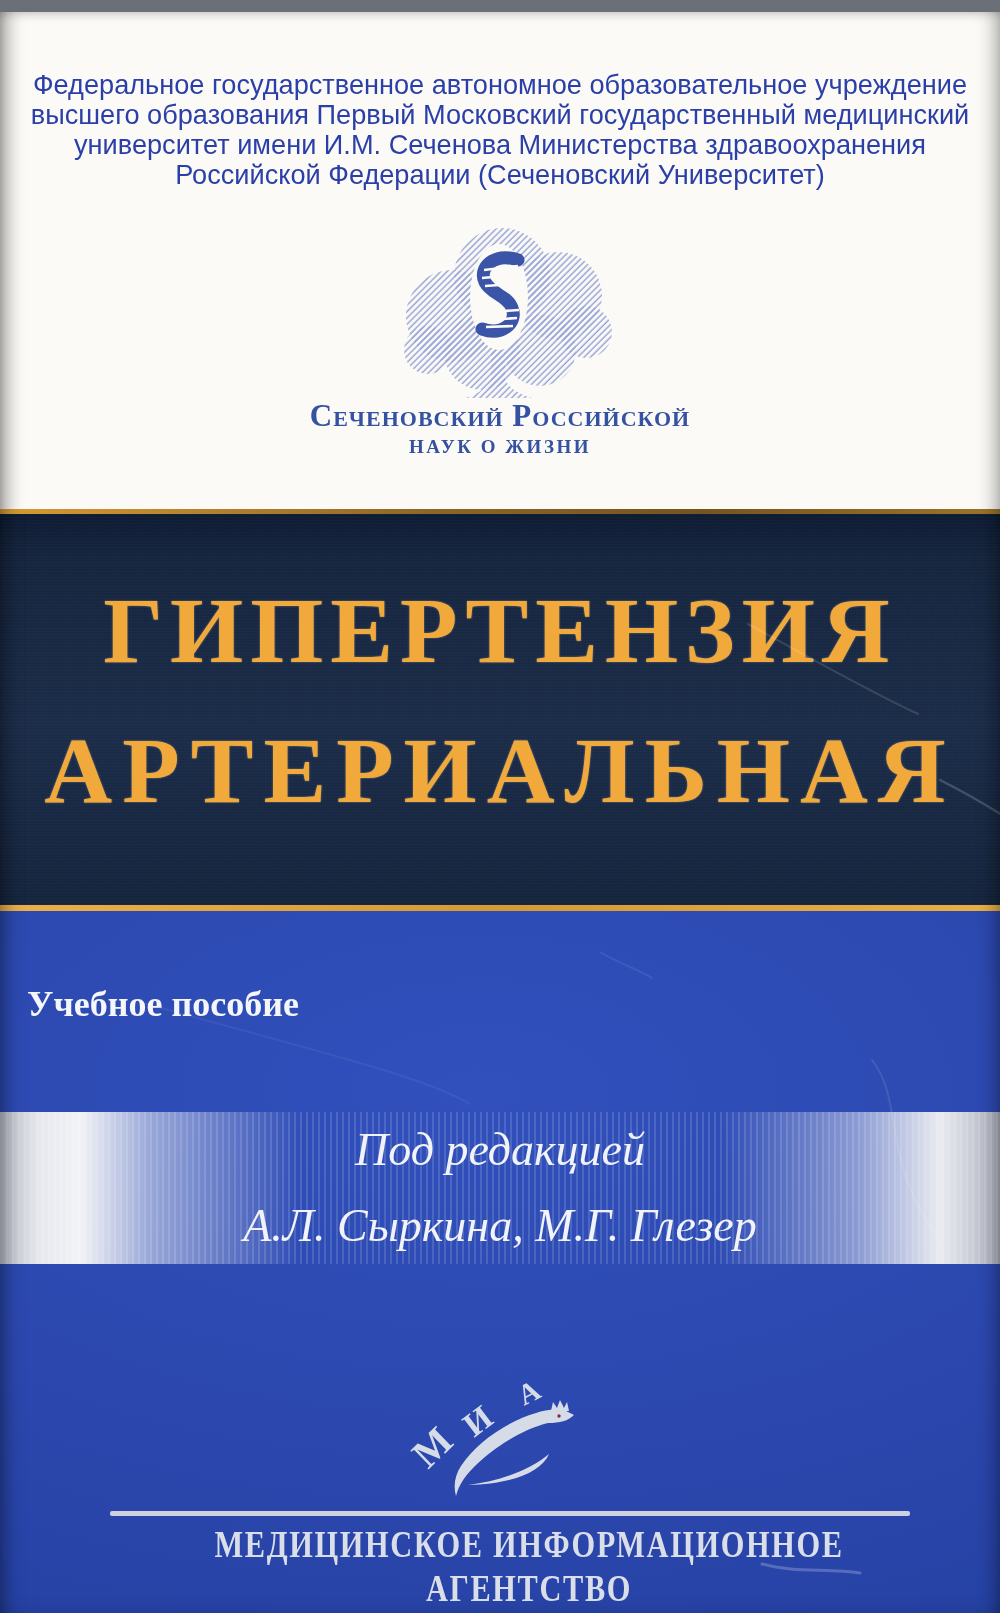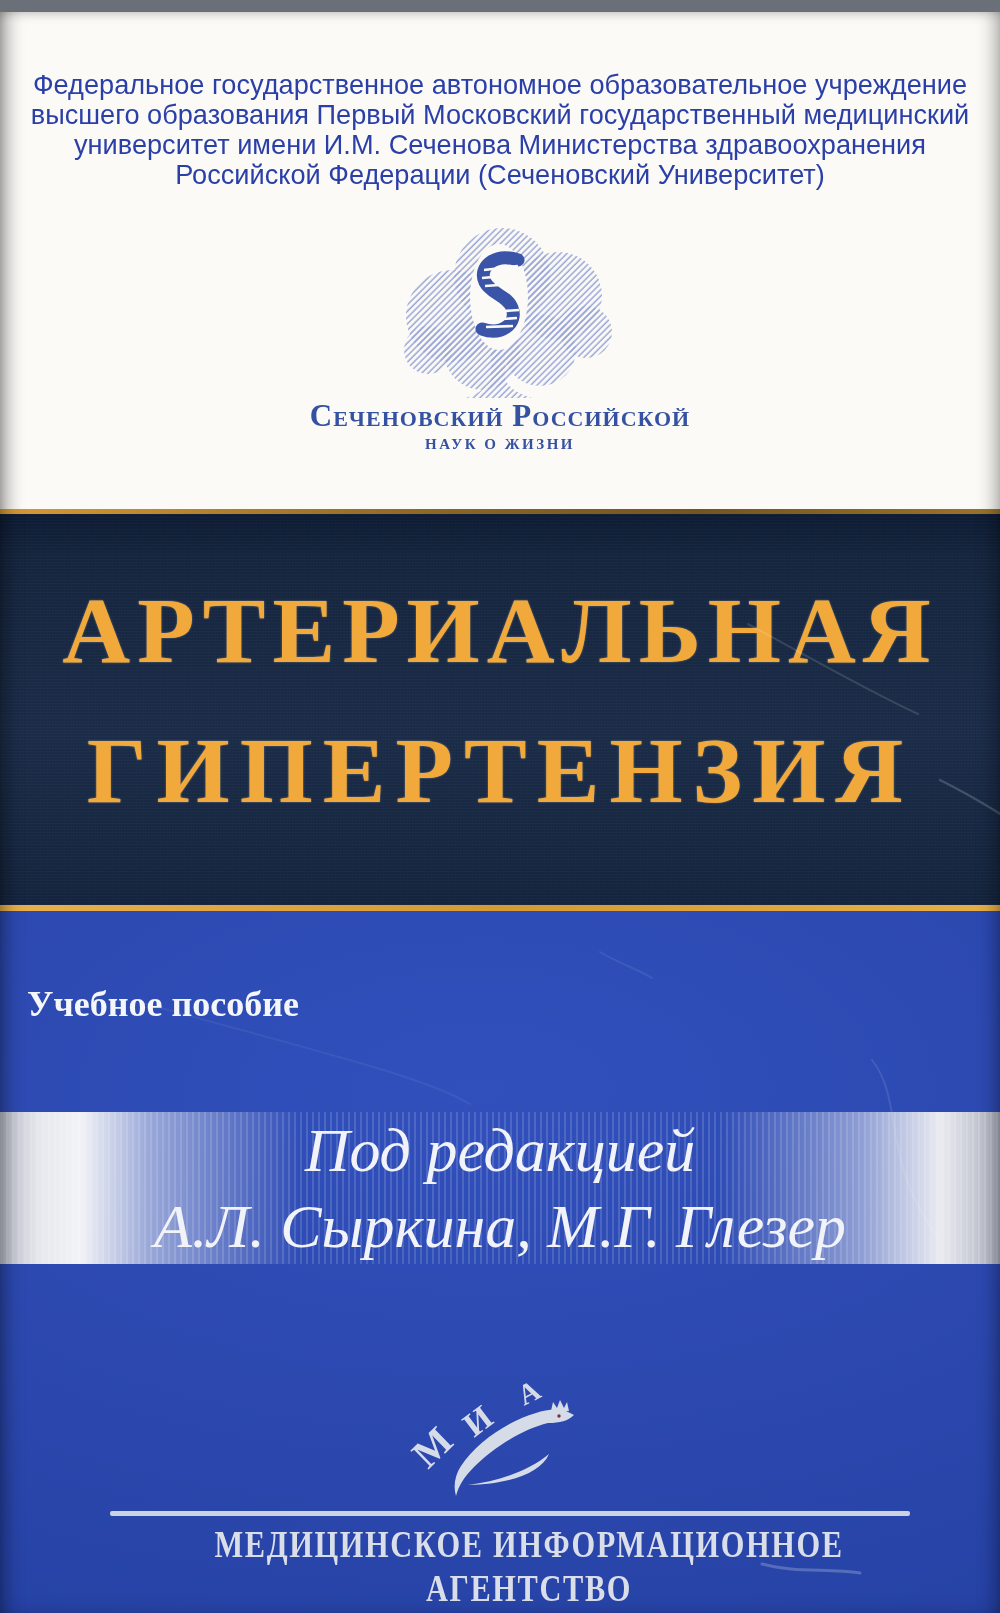--- a/index.html
+++ b/index.html
@@ -20,21 +20,21 @@
     font-size:28px;line-height:30px;color:#2b3fa8;
     transform:scaleX(.97);transform-origin:50% 0;
   }
   .uni-logo{position:absolute;left:390px;top:212px;}
   .uni-name{
     position:absolute;left:0;top:386px;width:1000px;text-align:center;
     font-variant:small-caps;font-size:31px;letter-spacing:1px;color:#3552a2;font-weight:600;
   }
   .uni-tagline{
     position:absolute;left:0;top:424px;width:1000px;text-align:center;
-    font-size:15px;letter-spacing:2.5px;color:#3552a2;font-weight:600;
+    font-size:19px;letter-spacing:2.5px;color:#3552a2;font-weight:600;
   }
   
   .sec-navy{
     position:absolute;left:0;top:497px;width:1000px;height:402px;
     background:
       repeating-linear-gradient(0deg,rgba(255,255,255,.02) 0 1px,transparent 1px 3px),
       repeating-linear-gradient(90deg,rgba(0,0,0,.05) 0 1px,transparent 1px 3px),
       linear-gradient(180deg,#0d1b33 0%,#16263f 12%,#1c2d4a 55%,#15253e 100%);
     box-sizing:border-box;
   }
@@ -60,21 +60,21 @@
     font-weight:bold;font-size:36px;line-height:70px;color:#f4f6fa;padding-left:27px;
   }
   .silver-band{
     position:absolute;left:0;top:201px;width:1000px;height:152px;
     background:
       repeating-linear-gradient(90deg,rgba(255,255,255,.14) 0 2px,rgba(255,255,255,0) 2px 6px),
       linear-gradient(90deg,#b9bdc9 0%,#e6e8ee 4%,#f2f3f6 8%,rgba(240,242,246,.55) 15%,
         rgba(44,72,174,0) 30%,rgba(44,72,174,0) 72%,rgba(236,238,244,.5) 86%,#e9ebf0 94%,#aeb2bf 100%);
     display:flex;flex-direction:column;justify-content:center;
     text-align:center;
-    font-style:italic;font-size:62px;line-height:76px;color:#f1f3f8;
+    font-style:italic;font-size:46px;line-height:76px;color:#f1f3f8;
   }
   .mia-logo{position:absolute;left:398px;top:447px;}
   .pub-rule{
     position:absolute;left:110px;top:600px;width:800px;height:5px;
     background:#ccd2e0;border-radius:2px;
   }
   .pub-name{
     position:absolute;left:0;top:611px;width:1000px;text-align:center;
     font-weight:bold;font-size:38px;letter-spacing:2px;color:#d9dee9;padding-left:29px;
   }
@@ -131,22 +131,22 @@
       </g>
     </svg>
 
     <div class="uni-name">Сеченовский Российской</div>
     <div class="uni-tagline">НАУК О ЖИЗНИ</div>
   </div>
 
   <div class="sec-navy">
     <div class="gold-top"></div>
     <div class="book-title">
+      <span class="t-line">ГИПЕРТЕНЗИЯ</span>
       <span class="t-line">АРТЕРИАЛЬНАЯ</span>
-      <span class="t-line">ГИПЕРТЕНЗИЯ</span>
     </div>
     <div class="gold-bottom"></div>
   </div>
 
   <div class="sec-blue">
     <div class="subtitle">Учебное пособие</div>
 
     <div class="silver-band">
       <div>Под редакцией</div>
       <div>А.Л. Сыркина, М.Г. Глезер</div>

